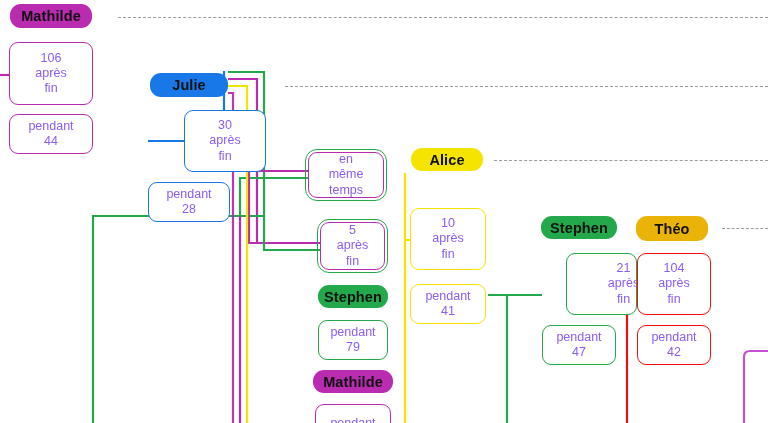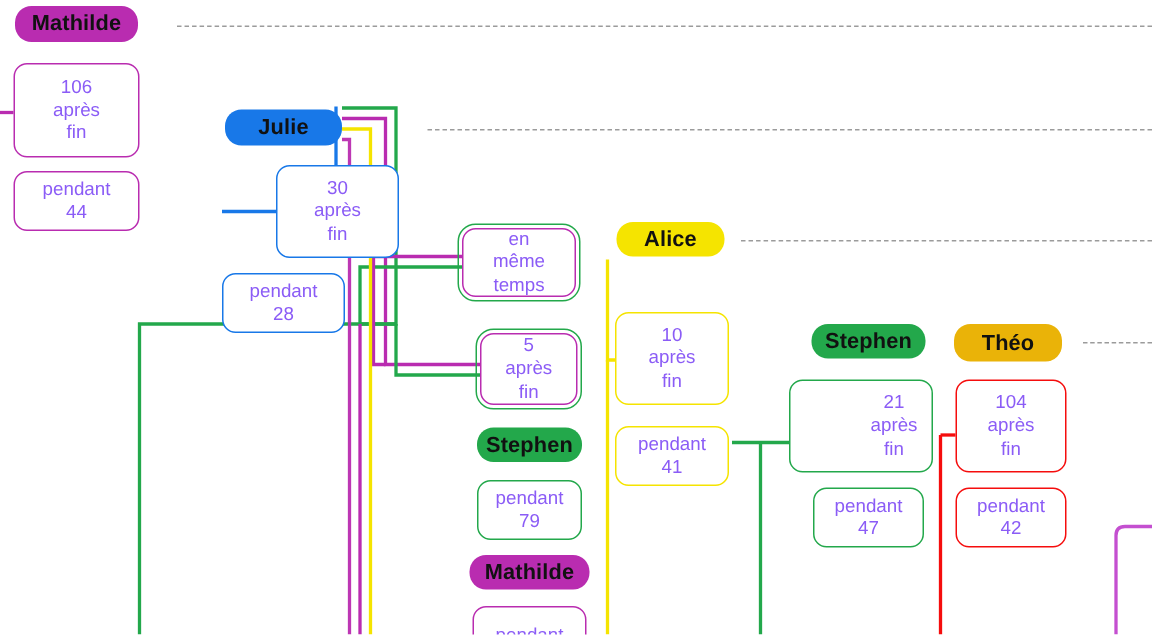--- a/index.html
+++ b/index.html
@@ -142,21 +142,21 @@
   <div class="vbox" style="left:318px;top:320px;width:70px;height:40px;border-color:#23a84b;">
     <span class="ln">pendant</span>
     <span class="ln">79</span>
   </div>
 
   <div class="vbox" style="left:315px;top:404px;width:76px;height:40px;border-color:#b92cb0;">
     <span class="ln">pendant</span>
     <span class="ln"></span>
   </div>
 
-  <div class="vbox" style="left:526px;top:253px;width:96px;height:62px;border-color:#23a84b;padding-left:44px;">
+  <div class="vbox" style="left:566px;top:253px;width:71px;height:62px;border-color:#23a84b;padding-left:44px;">
     <span class="ln">21</span>
     <span class="ln">après</span>
     <span class="ln">fin</span>
   </div>
   <div class="vbox" style="left:542px;top:325px;width:74px;height:40px;border-color:#23a84b;">
     <span class="ln">pendant</span>
     <span class="ln">47</span>
   </div>
 
   <div class="vbox" style="left:637px;top:253px;width:74px;height:62px;border-color:#f50d0d;">

